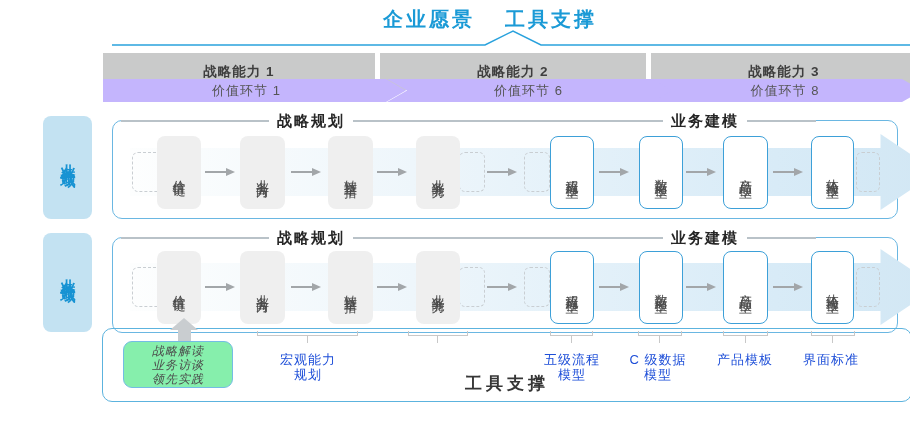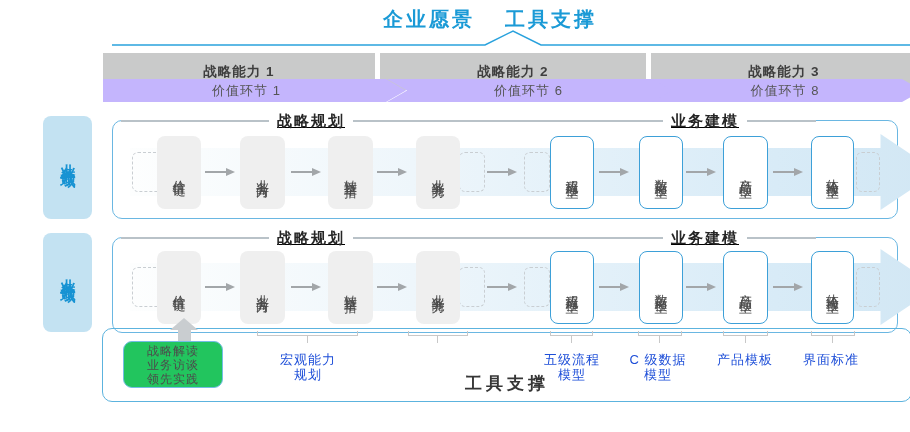--- a/index.html
+++ b/index.html
@@ -18,21 +18,21 @@
 
   
   .chev { position:absolute; top:79px; height:23px; background:#c4b5fd; display:flex; align-items:center; justify-content:center; font-size:13px; color:#555; letter-spacing:1px; }
   .chev1 { left:68px; width:303px; clip-path:polygon(0 0, 93.4% 0, 100% 50%, 93.4% 100%, 0 100%); padding-right:16px; }
   .chev2 { left:352px; width:287px; clip-path:polygon(0 0, 93% 0, 100% 50%, 93% 100%, 0 100%, 7% 50%); padding-left:10px; padding-right:14px; }
   .chev3 { left:617px; width:270px; clip-path:polygon(0 0, 92.6% 0, 100% 50%, 92.6% 100%, 0 100%, 7.4% 50%); padding-left:10px; padding-right:14px; }
 
   
   .row { position:absolute; left:77px; width:786px; border:1.5px solid #6ab7e2; border-radius:10px; background:#fff; z-index:1; }
   .row1 { top:120px; height:99px; } .row2 { top:237px; height:96px; }
-  .row-head { position:absolute; left:8px; top:-11px; height:22px; display:flex; align-items:center; z-index:2;text-decoration:underline; }
+  .row-head { position:absolute; left:8px; top:-11px; height:22px; display:flex; align-items:center; z-index:2; }
   .rh-line { height:1.5px; background:#b9c2c8; }
   .rh-l1 { width:148px; } .rh-l2 { width:310px; } .rh-l3 { width:69px; }
   .rh-label { background:#fff; padding:0 8px; font-size:15px; font-weight:700; color:#262626; letter-spacing:2px; white-space:nowrap; }
 
   .side { position:absolute; left:8px; width:49px; background:#c3e2f2; border-radius:8px; color:#1793d3; font-weight:700; font-size:15px; display:flex; align-items:center; justify-content:center; z-index:1; }
   .side span { writing-mode:vertical-rl; text-orientation:mixed; letter-spacing:3px; }
   .side1 { top:116px; height:103px; } .side2 { top:233px; height:99px; }
 
   
   .band { position:absolute; z-index:2; background:linear-gradient(90deg,#fdfefe 0%,#eef6fb 35%,#d8ebf7 80%,#d2e7f4 100%);
@@ -42,21 +42,21 @@
   .parrow::after { content:''; position:absolute; right:-8px; top:-3.5px; width:0; height:0;
                    border-left:9px solid #a2a6a9; border-top:4.5px solid transparent; border-bottom:4.5px solid transparent; }
   .pbox { position:absolute; height:73px; border-radius:8px; display:flex; align-items:center; justify-content:center; z-index:5; }
   .pbox span { writing-mode:vertical-rl; text-orientation:mixed; font-size:13px; color:#4a4a4a; letter-spacing:2px; line-height:1; }
   .pbox.gray { background:#efefef; }
   .pbox.blue { background:#ffffff; border:1.6px solid #3da0d8; }
 
   
   .tool-box { position:absolute; left:67px; top:328px; width:810px; height:74px; border:1.5px solid #5cb3de; border-radius:10px; background:transparent; z-index:1; }
   .tool-label { position:absolute; left:0; bottom:6px; width:100%; text-align:center; font-size:17px; font-weight:700; color:#363636; letter-spacing:4px; }
-  .callout { position:absolute; left:88px; top:341px; width:100px; height:47px; border:1.4px solid #74bce4; border-radius:9px; background:#22c55e; display:flex; flex-direction:column; align-items:center; justify-content:center; font-size:12px; line-height:14px; color:#4c4c4c; z-index:7; letter-spacing:1px; }
+  .callout { position:absolute; left:88px; top:341px; width:110px; height:47px; border:1.4px solid #74bce4; border-radius:9px; background:#86efac; display:flex; flex-direction:column; align-items:center; justify-content:center; font-size:12px; line-height:14px; color:#4c4c4c; z-index:7; letter-spacing:1px;font-style:italic; }
   .anno { position:absolute; top:352px; transform:translateX(-50%); text-align:center; font-size:13px; line-height:15px; color:#1d4ed8; white-space:nowrap; z-index:6; letter-spacing:1px; }
   .anno span { display:block; }
 
   .brk { position:absolute; top:331px; height:5px; border:1.5px solid #c8c8c8; border-top:none; z-index:6; }
   .brk::after { content:''; position:absolute; left:50%; margin-left:-1px; top:5px; height:7px; border-left:1.5px solid #c8c8c8; }
 
   .uparrow-stem { position:absolute; left:143px; top:330px; width:13px; height:13px; background:#c9cdd0; z-index:6; }
   .uparrow-head { position:absolute; left:135px; top:318px; width:0; height:0; border-left:14px solid transparent; border-right:14px solid transparent; border-bottom:12px solid #c9cdd0; z-index:6; }
 </style>
 </head>

